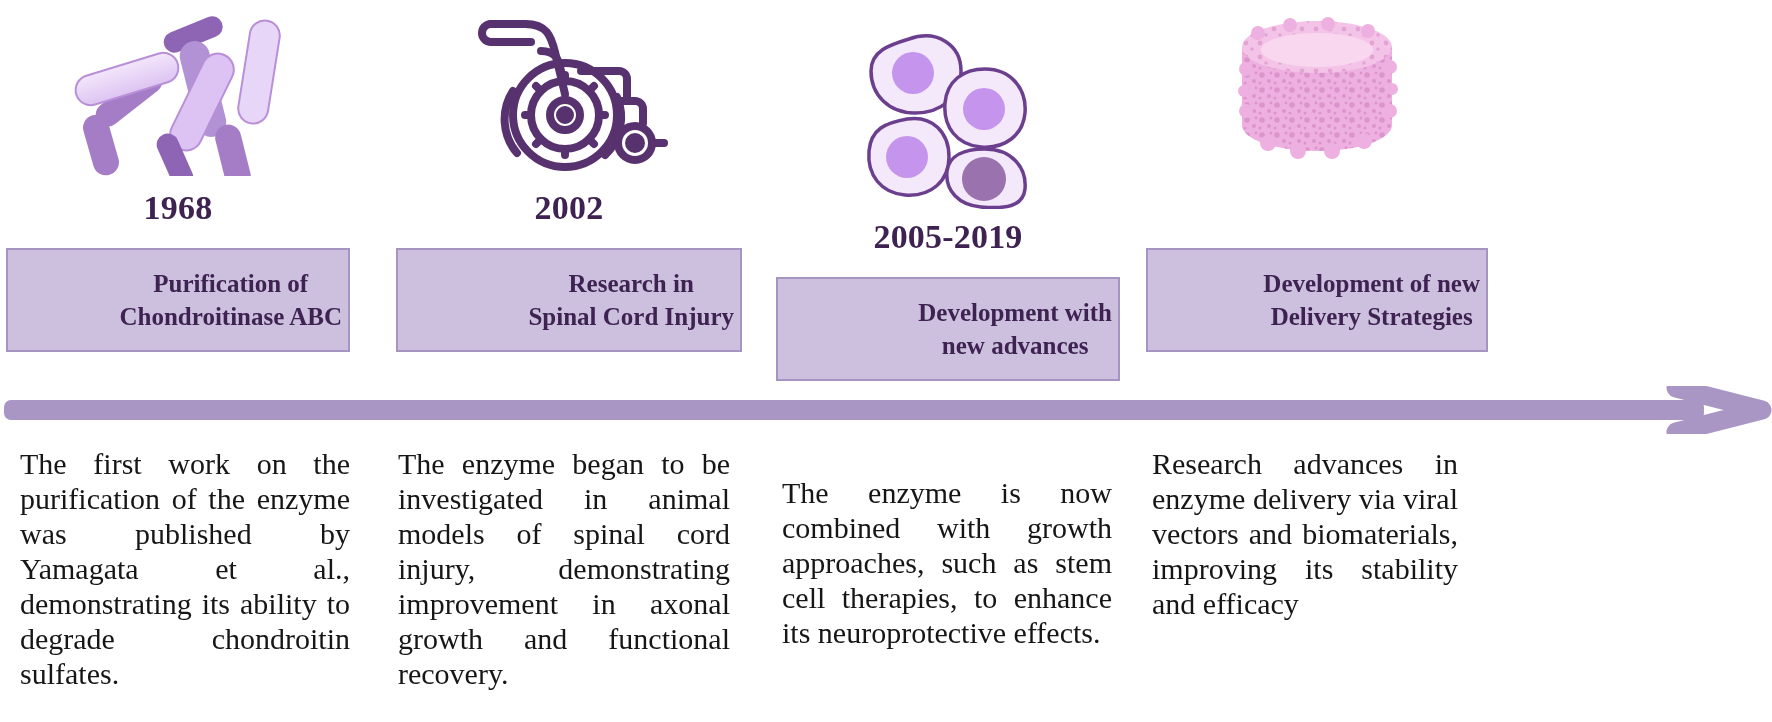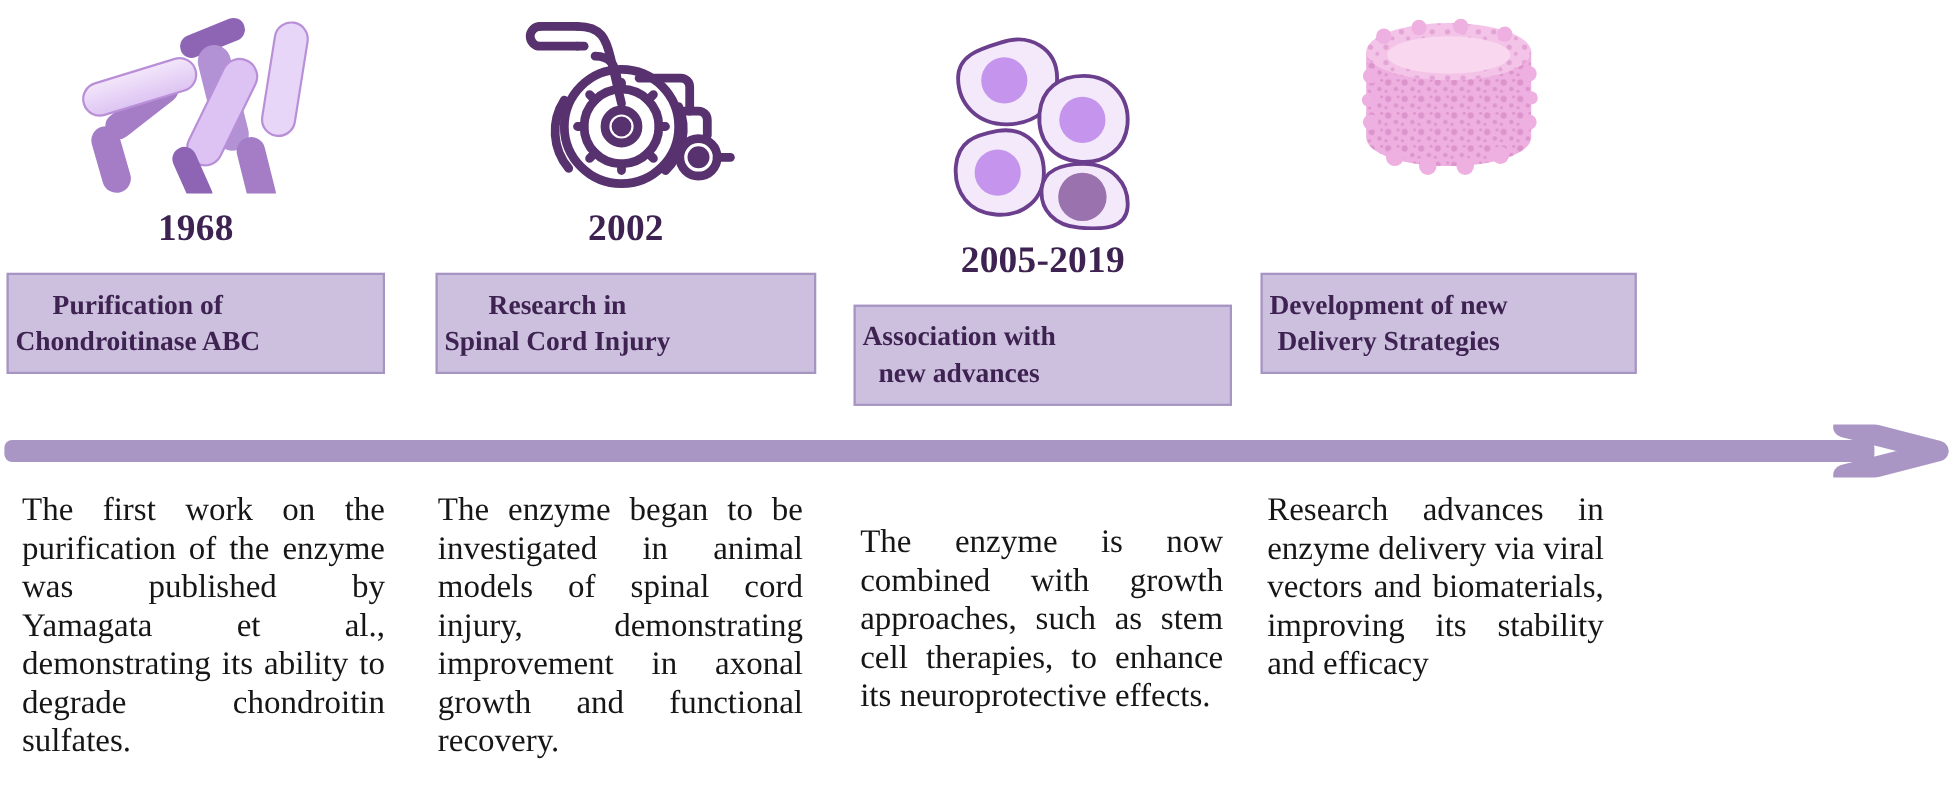--- a/index.html
+++ b/index.html
@@ -54,26 +54,26 @@
     letter-spacing: .2px;
     line-height: 40px;
   }
 
   
   .label-box {
     position: absolute;
     top: 248px;
     left: 0;
     width: 100%;
-    height: 92px;
+    height: 104px;
     background: #cdc0de;
     border: 2px solid #a694c2;
     display: flex;
     align-items: center;
-    justify-content: flex-start;
+    justify-content: flex-end;
     text-align: center;
   }
   .label-box .label-text {
     font-size: 25px;
     font-weight: bold;
     color: #3e2352;
     line-height: 33px;
     padding: 0 6px;
   }
 
@@ -185,21 +185,21 @@
           <path d="M44 88 C70 84 86 102 86 126 C86 150 68 166 42 164 C18 162 4 144 6 120 C8 98 22 92 44 88 Z" fill="#f3e9fb"></path>
           <circle cx="44" cy="126" r="21" fill="#c595ee" stroke="none"></circle>
           <path d="M122 118 C148 118 164 136 162 158 C160 176 142 178 118 176 C96 174 82 160 84 140 C86 124 102 118 122 118 Z" fill="#f3e9fb"></path>
           <circle cx="121" cy="148" r="22" fill="#9a72ad" stroke="none"></circle>
         </g>
       </svg>
     </div>
     <div class="year">2005-2019</div>
     <div class="label-box">
       <div class="label-text">
-        <span>Association with</span><br>
+        <span>Development with</span><br>
         <span>new advances</span>
       </div>
     </div>
     <div class="body-text">The enzyme is now combined with growth approaches, such as stem cell therapies, to enhance its neuroprotective effects.</div>
   </div>
 
   <div class="col col-3">
     <div class="icon-wrap">
       <svg width="178" height="160" viewBox="0 0 178 160">
         <defs>

